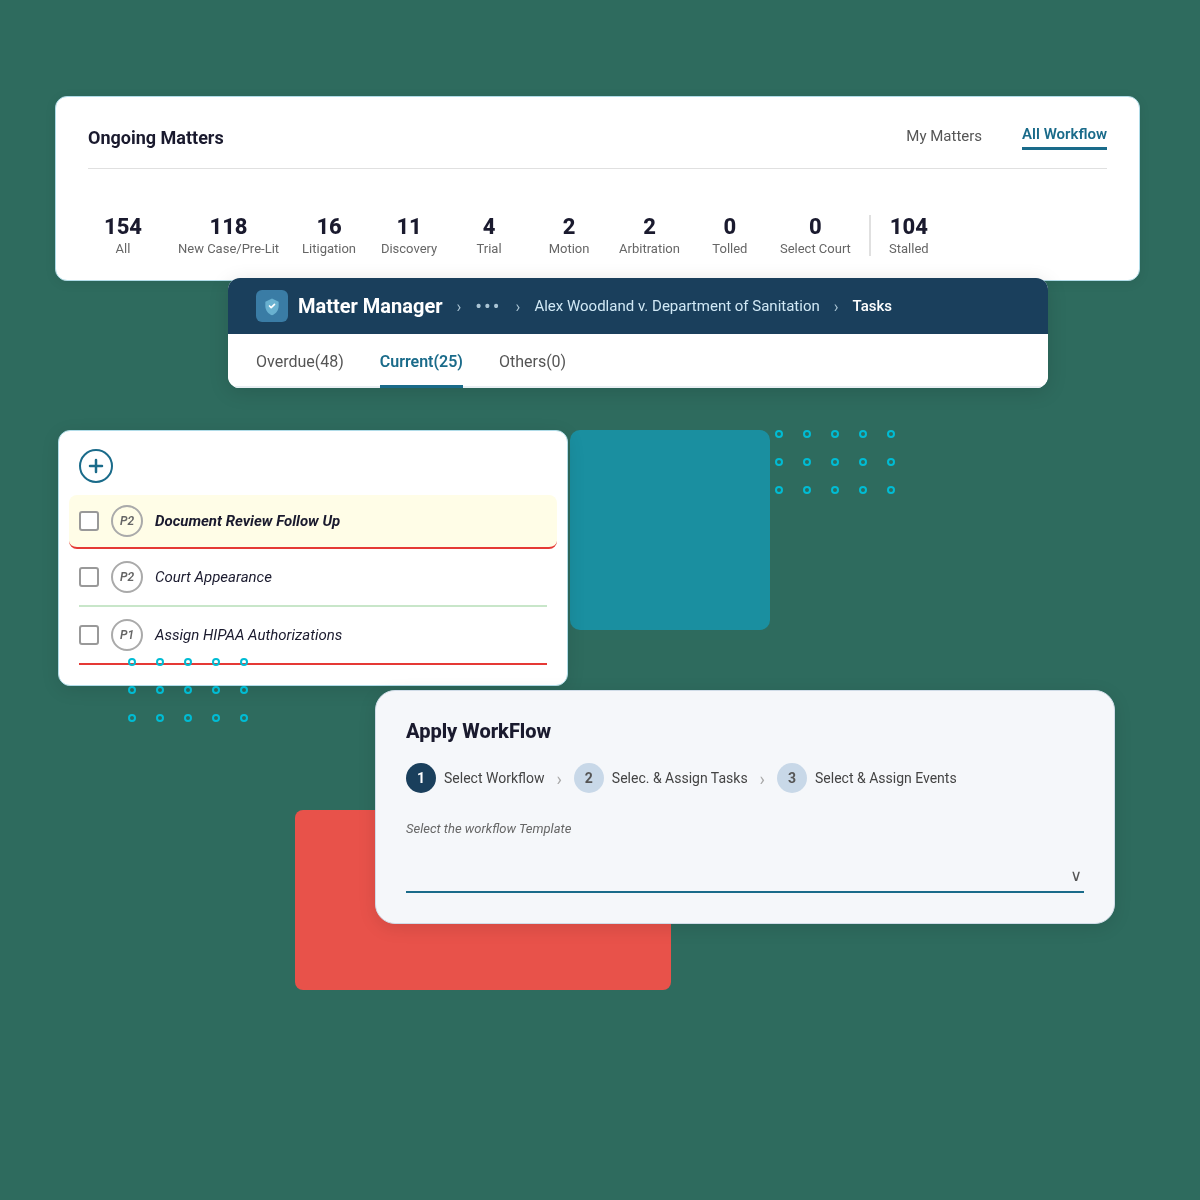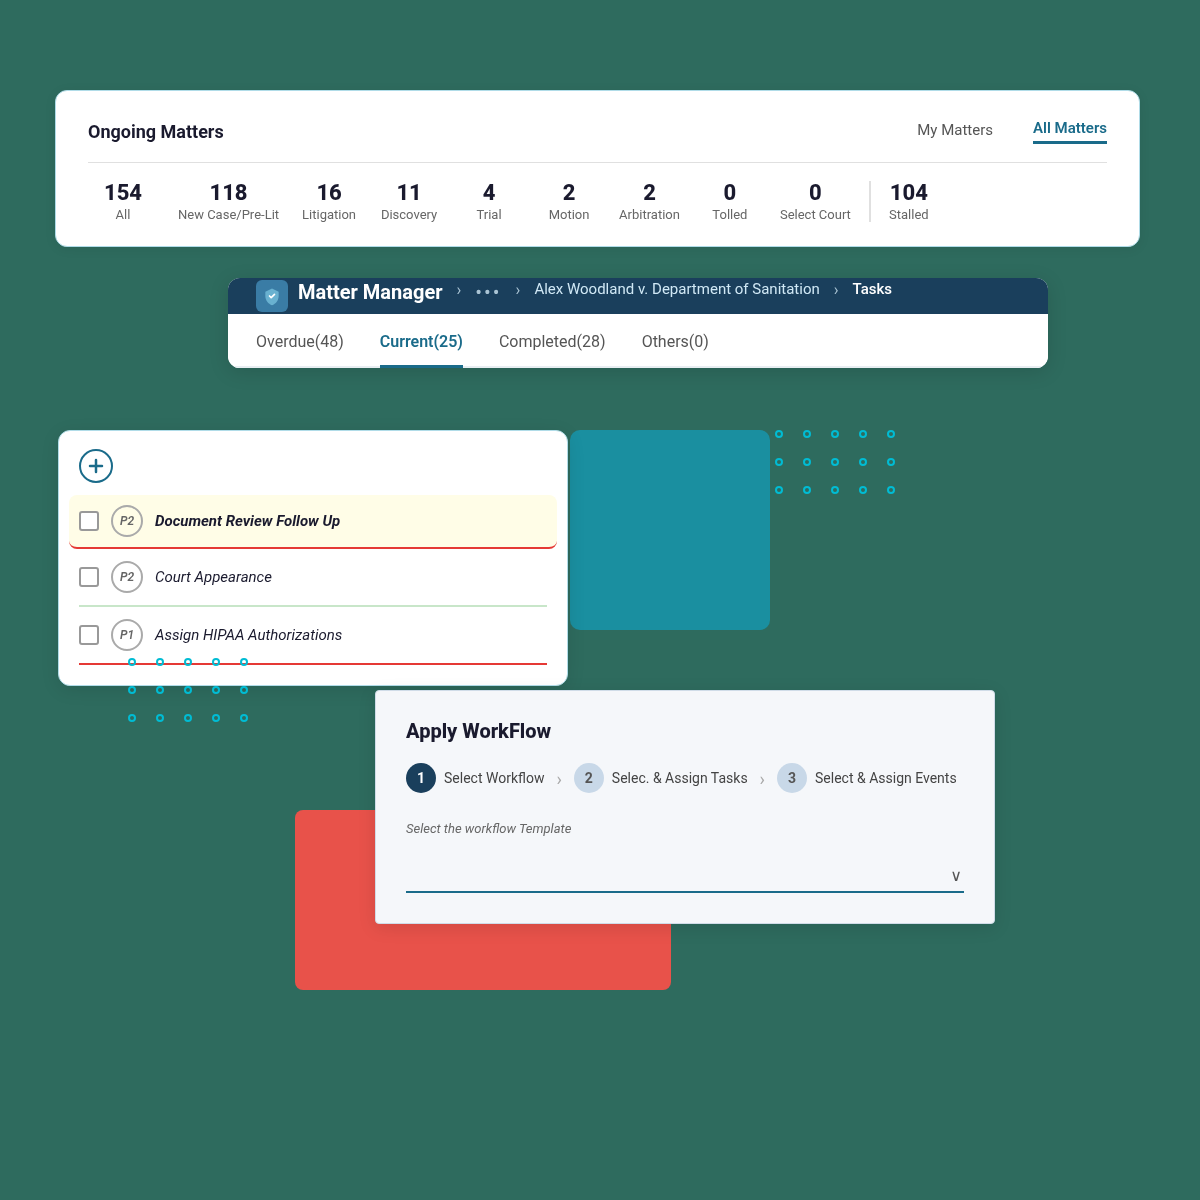--- a/index.html
+++ b/index.html
@@ -8,21 +8,21 @@
       width: 1200px;
       height: 1200px;
       font-family: -apple-system, BlinkMacSystemFont, 'Segoe UI', Roboto, sans-serif;
       position: relative;
       overflow: hidden;
     }
 
     
     .ongoing-matters-card {
       position: absolute;
-      top: 90px;
+      top: 96px;
       left: 55px;
       width: 1085px;
       background: #ffffff;
       border-radius: 12px;
       border: 1.5px solid #b0dce8;
       padding: 28px 32px 24px 32px;
       box-shadow: 0 2px 12px rgba(0,0,0,0.07);
     }
     .ongoing-header {
       display: flex;
@@ -60,20 +60,21 @@
       display: flex;
       gap: 0;
       align-items: flex-start;
     }
     .stat-item {
       display: flex;
       flex-direction: column;
       align-items: center;
       min-width: 80px;
       padding: 0 10px;
+      margin-top: 28px;
     }
     .stat-item:first-child {
       padding-left: 0;
     }
     .stat-item.stalled {
       border-left: 2px solid #e0e0e0;
       margin-left: 8px;
       padding-left: 8px;
     }
     .stat-number {
@@ -95,23 +96,23 @@
       top: 278px;
       left: 228px;
       width: 820px;
       background: #ffffff;
       border-radius: 12px;
       overflow: hidden;
       box-shadow: 0 4px 20px rgba(0,0,0,0.13);
     }
     .matter-manager-header {
       background: #1a3f5c;
-      padding: 2px 28px;
-      display: flex;
-      align-items: flex-start;
+      padding: 12px 28px;
+      display: flex;
+      align-items: center;
       gap: 10px;
     }
     .mm-logo {
       width: 32px;
       height: 32px;
       background: #3a7ca5;
       border-radius: 6px;
       display: flex;
       align-items: center;
       justify-content: center;
@@ -285,23 +286,23 @@
       height: 180px;
       background: #e8524a;
       border-radius: 8px;
     }
 
     
     .workflow-card {
       position: absolute;
       top: 690px;
       left: 375px;
-      width: 620px;
+      width: 740px;
       background: #f5f7fa;
-      border-radius: 4px;
+      border-radius: 20px;
       border: 1.5px solid #d0dce8;
       padding: 28px 30px 30px 30px;
       box-shadow: 0 4px 18px rgba(0,0,0,0.10);
     }
     .workflow-title {
       font-size: 20px;
       font-weight: 800;
       color: #1a1a2e;
       margin-bottom: 20px;
     }
@@ -374,21 +375,21 @@
     }
   </style>
 </head>
 <body>
 
 <div class="ongoing-matters-card">
   <div class="ongoing-header">
     <span class="ongoing-title">Ongoing Matters</span>
     <div class="matters-tabs">
       <span class="matters-tab">My Matters</span>
-      <span class="matters-tab active">All Matters</span>
+      <span class="matters-tab active">All Workflow</span>
     </div>
   </div>
   <hr class="divider-line">
   <div class="stats-row">
     <div class="stat-item">
       <span class="stat-number">154</span>
       <span class="stat-label">All</span>
     </div>
     <div class="stat-item">
       <span class="stat-number">118</span>
@@ -441,21 +442,20 @@
     <span class="mm-breadcrumb-sep">›</span>
     <span class="mm-dots">•••</span>
     <span class="mm-breadcrumb-sep">›</span>
     <span class="mm-breadcrumb-case">Alex Woodland v. Department of Sanitation</span>
     <span class="mm-breadcrumb-sep">›</span>
     <span class="mm-breadcrumb-tasks">Tasks</span>
   </div>
   <div class="matter-manager-tabs">
     <span class="mm-tab">Overdue(48)</span>
     <span class="mm-tab active">Current(25)</span>
-    <span class="mm-tab">Completed(28)</span>
     <span class="mm-tab">Others(0)</span>
   </div>
 </div>
 
 <div class="teal-block"></div>
 
 <div class="dot-grid-top-right">
   <div class="dot"></div>
     <div class="dot"></div>
     <div class="dot"></div>

